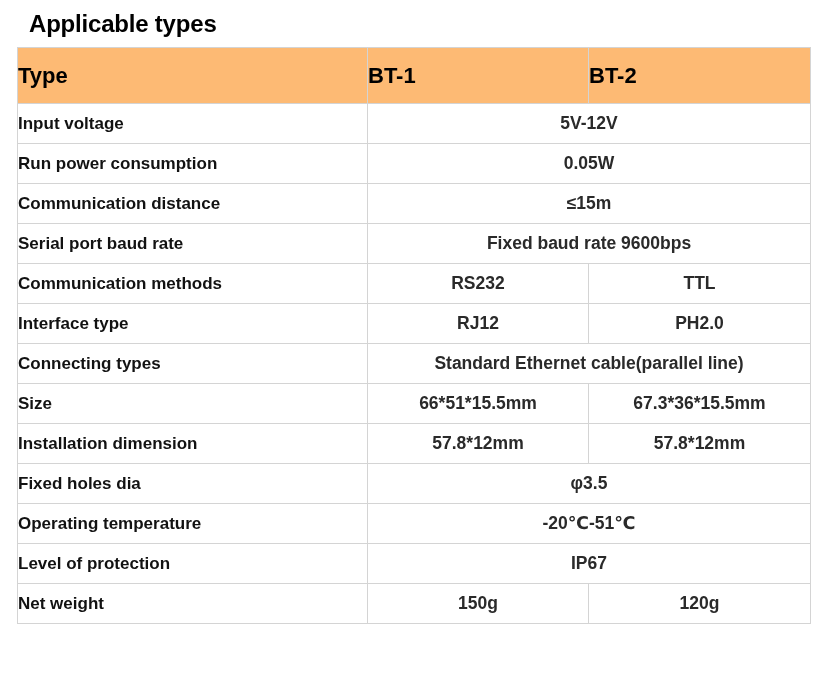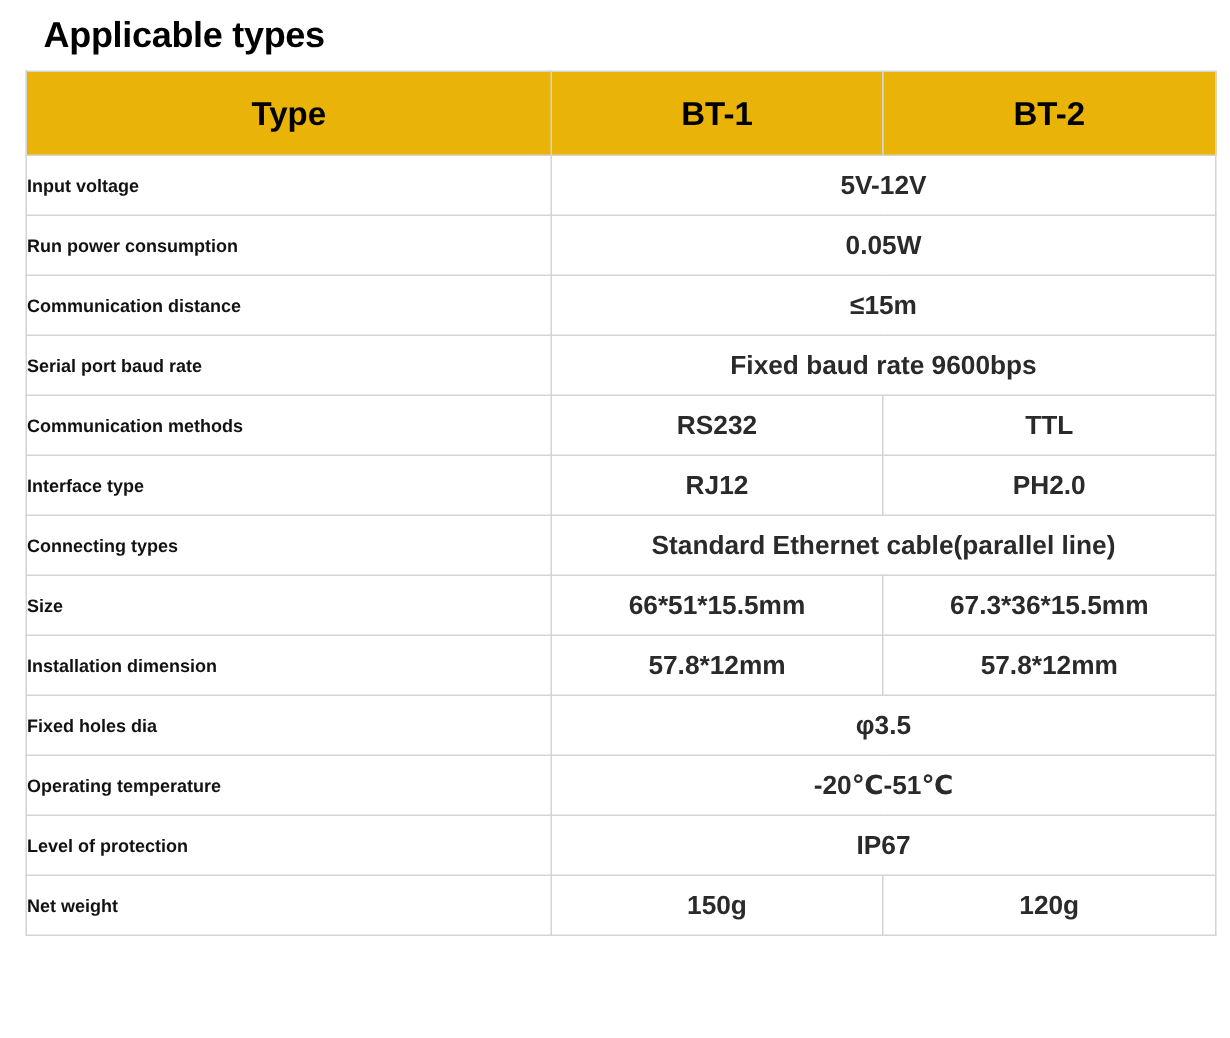--- a/index.html
+++ b/index.html
@@ -41,33 +41,33 @@
     border: 1px solid #d4d4d4;
     padding: 0;
     vertical-align: middle;
   }
 
   col.col-label { width: 350px; }
   col.col-bt1   { width: 221px; }
   col.col-bt2   { width: 222px; }
 
   thead th {
-    background: #eab308;
+    background: #fdba74;
     height: 55px;
     font-size: 22px;
     font-weight: bold;
-    text-align: center;
+    text-align: left;
     color: #000000;
   }
 
   tbody tr { height: 40px; }
   tbody tr.tall { height: 63px; }
 
   td.label {
-    font-size: 12px;
+    font-size: 17px;
     font-weight: bold;
     text-align: left;
     padding-left: 4px;
     line-height: 22px;
     color: #121212;
   }
 
   td.value {
     font-size: 17.5px;
     font-weight: bold;

